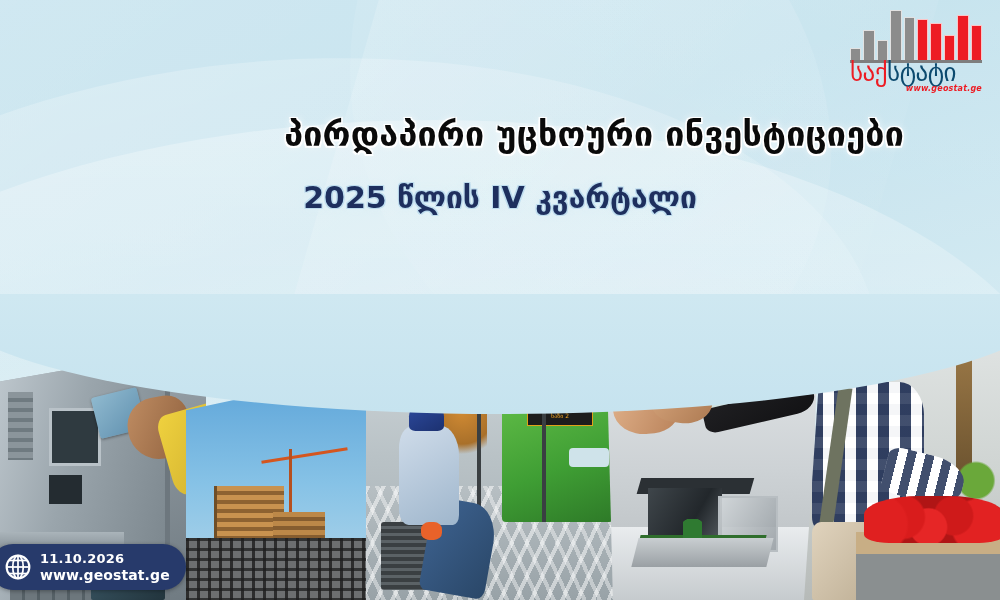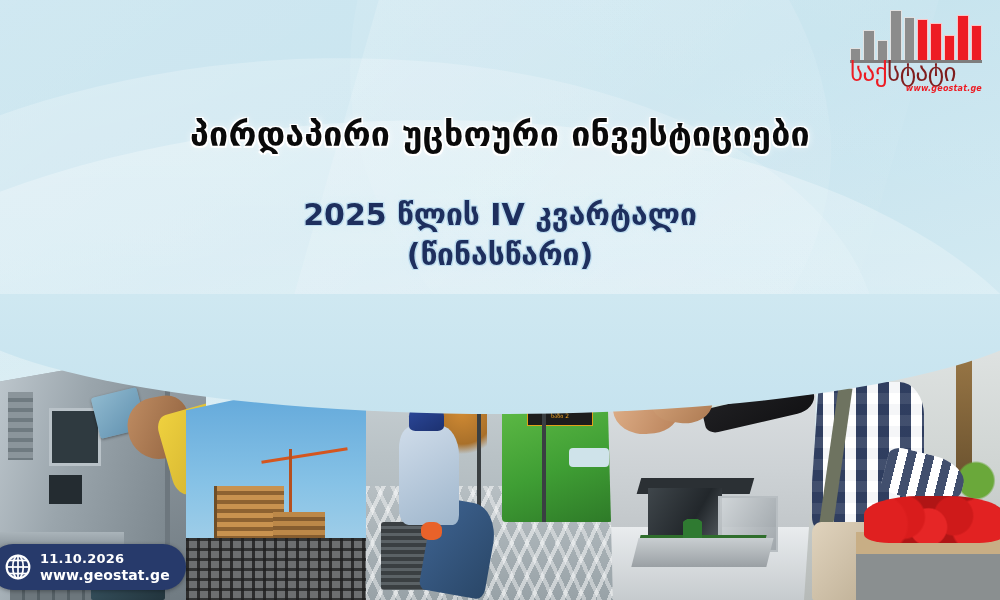--- a/index.html
+++ b/index.html
@@ -107,21 +107,21 @@
     left: 4px;
     top: 52px;
     width: 132px;
     font-size: 25px;
     line-height: 25px;
     letter-spacing: -0.5px;
     font-weight: 400;
     white-space: nowrap;
   }
   .logo-word .lw-red  { color: #ed1c24; }
-  .logo-word .lw-gray { color: #7f1d1d; }
+  .logo-word .lw-gray { color: #0c4a6e; }
 
   .logo-url {
     position: absolute;
     right: 4px;
     top: 76px;
     font-size: 8px;
     font-weight: bold;
     color: #ed1c24;
     letter-spacing: 0.2px;
     font-style: italic;
@@ -141,24 +141,25 @@
     line-height: 44px;
     font-weight: 700;
     color: #0a0a0a;
     letter-spacing: 0.2px;
     text-shadow:
        1.5px 1.5px 0 rgba(255,255,255,0.95),
       -1.5px 1.5px 0 rgba(255,255,255,0.95),
        1.5px -1.5px 0 rgba(255,255,255,0.95),
       -1.5px -1.5px 0 rgba(255,255,255,0.95),
        0 0 9px rgba(255,255,255,0.9);
-    padding: 0 32px;
+    padding: 0 96px;
+    text-align: right;
   }
   .sub-title {
-    margin-top: 39px;
+    margin-top: 22px;
     font-size: 30px;
     line-height: 40px;
     font-weight: 700;
     color: #1e2f5e;
     text-shadow:
        1.2px 1.2px 0 rgba(190,220,238,0.95),
       -1.2px 1.2px 0 rgba(190,220,238,0.95),
        1.2px -1.2px 0 rgba(190,220,238,0.95),
       -1.2px -1.2px 0 rgba(190,220,238,0.95),
        0 0 8px rgba(220,240,250,0.8);
@@ -541,21 +542,20 @@
       <div class="bar red" style="height:90%"></div>
       <div class="bar red" style="height:70%"></div>
     </div>
     <div class="logo-word"><span class="lw-red">საქ</span><span class="lw-gray">სტატი</span></div>
     <div class="logo-url">www.geostat.ge</div>
   </div>
 
   <div class="title-block">
     <div class="main-title">პირდაპირი უცხოური ინვესტიციები</div>
     <div class="sub-title">2025 წლის IV კვარტალი</div>
-    <div class="sub-title" style="margin-top:0">(წინასწარი)</div>
   </div>
 
   <div class="photo-strip">
 
     <div class="photo p1">
       <div class="atm-body"></div>
       <div class="atm-keys"></div>
       <div class="atm-screen"></div>
       <div class="atm-slot"></div>
       <div class="atm-tray"></div>

